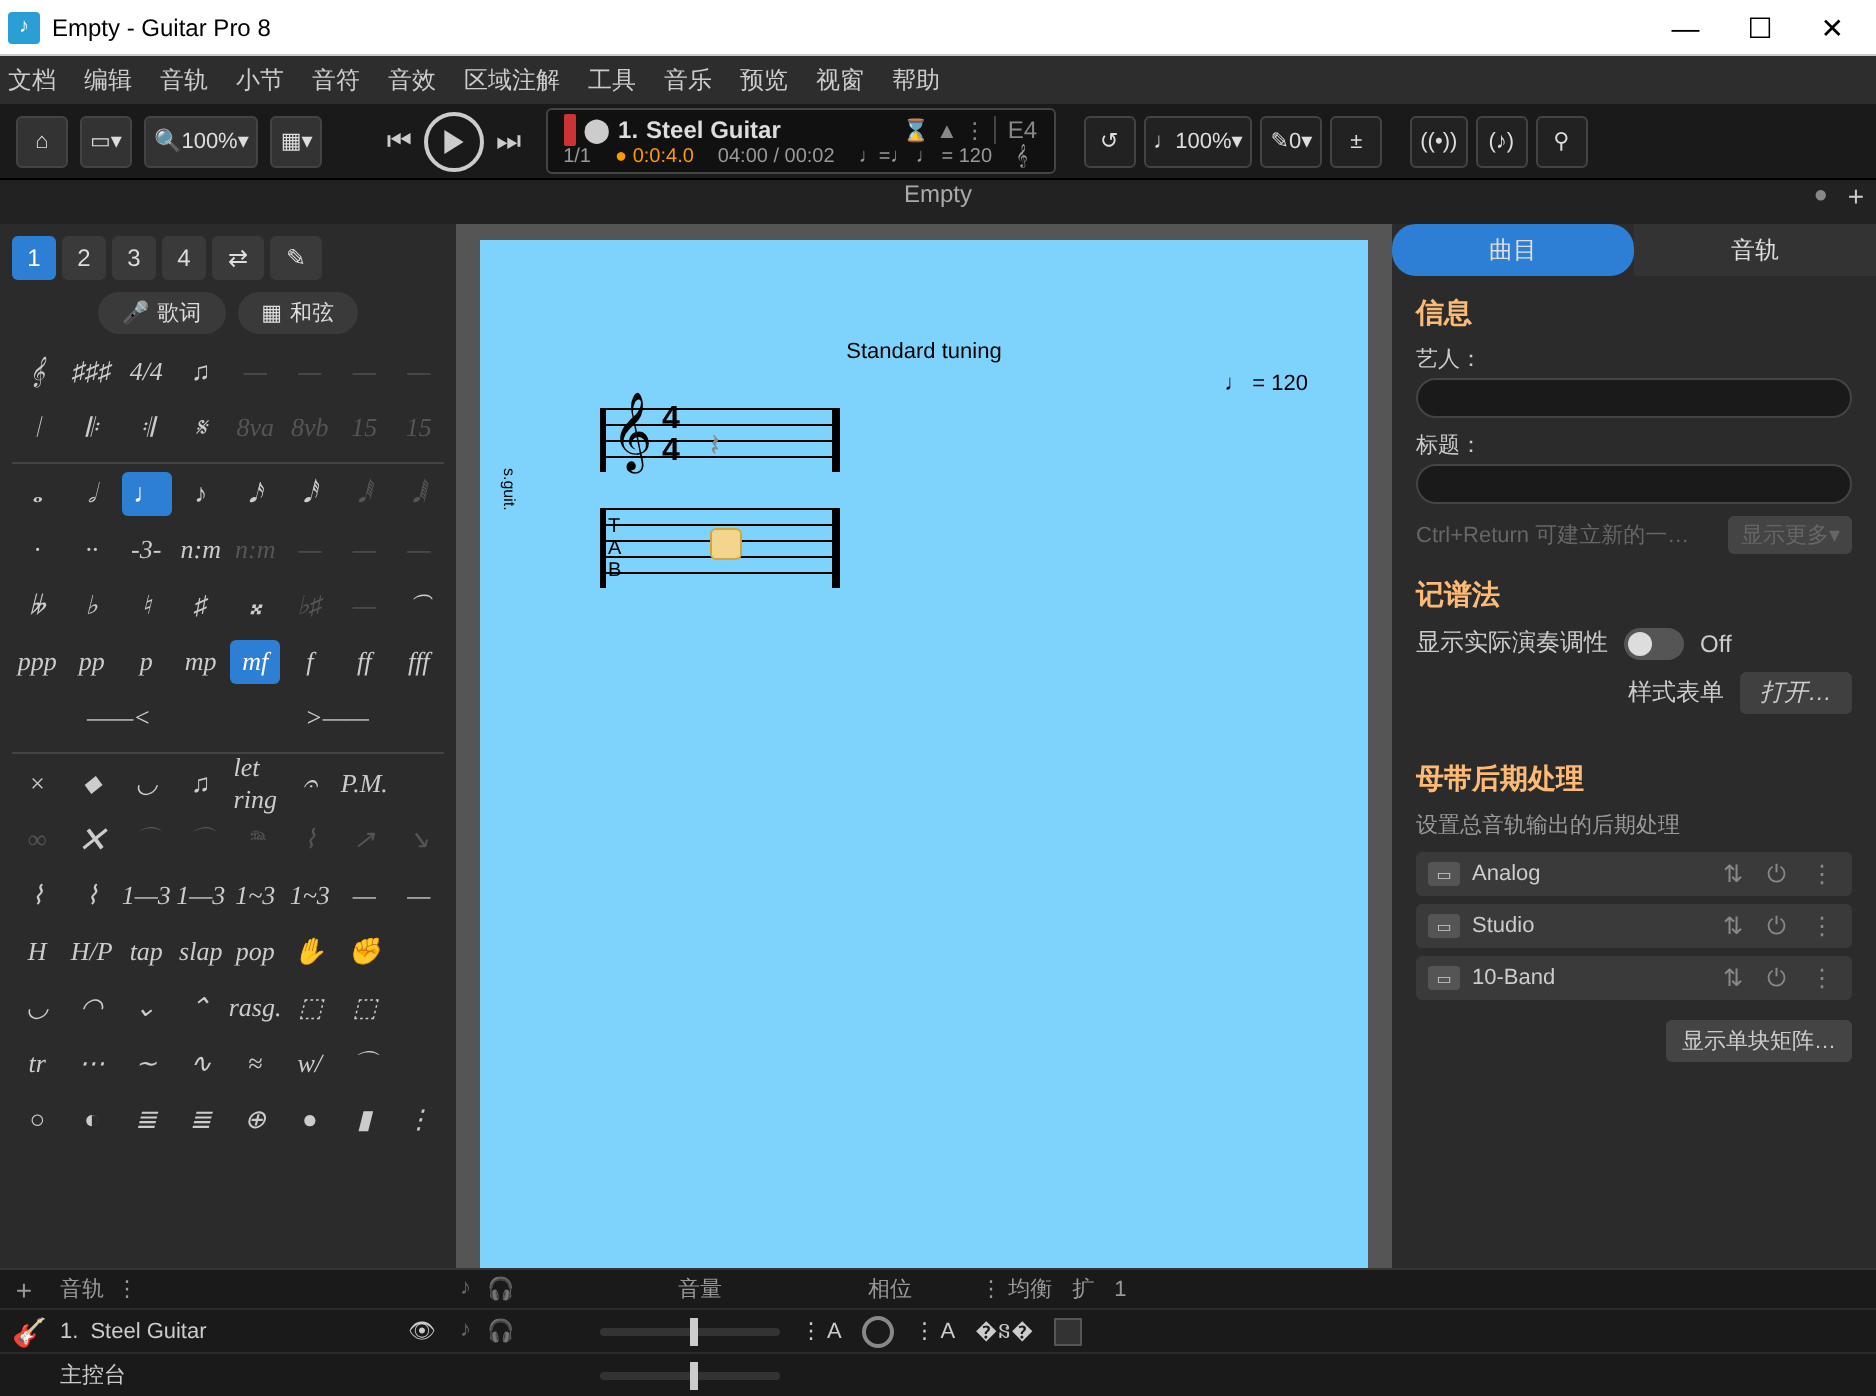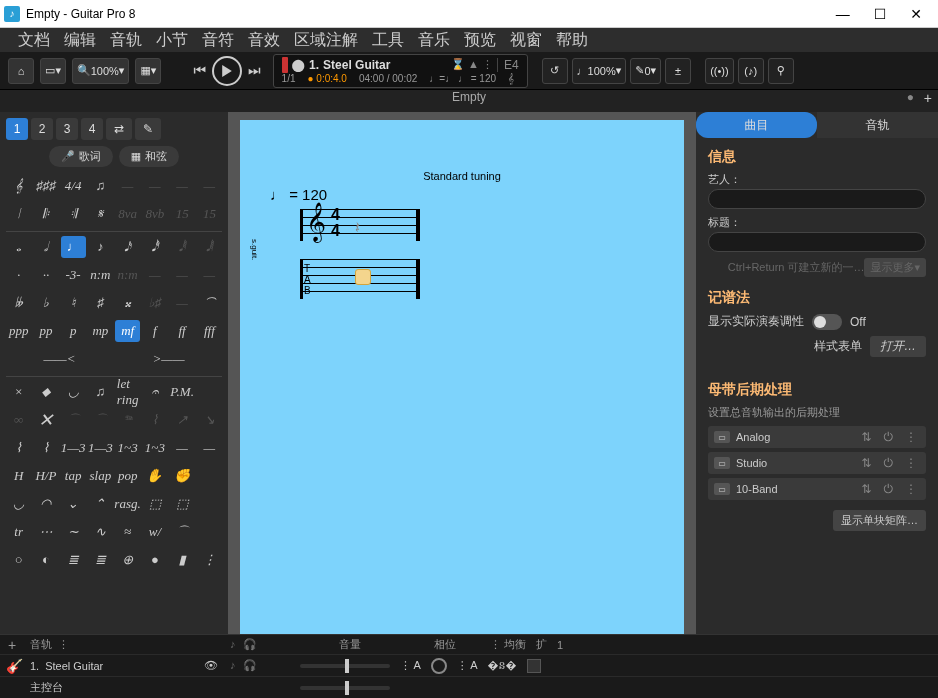--- a/index.html
+++ b/index.html
@@ -1,21 +1,21 @@
 <!DOCTYPE html>
 <html><head>
 <meta charset="utf-8">
 <style>
 * { margin: 0; padding: 0; box-sizing: border-box; font-family: "Microsoft YaHei", Arial, sans-serif; }
 body { width: 938px; height: 698px; background: #1e1e1e; color: #ddd; overflow: hidden; position: relative; }
 .titlebar { height: 28px; background: #fff; display: flex; align-items: center; padding: 0 4px; color: #000; font-size: 12px; border-bottom: 1px solid #ccc; }
 .titlebar .ticon { width: 16px; height: 16px; background: #2a9fd6; border-radius: 2px; margin-right: 6px; display:flex; align-items:center; justify-content:center; color:#fff; font-size:10px;}
 .titlebar .wctrls { margin-left: auto; display: flex; gap: 24px; padding-right: 12px; }
 .titlebar .wctrls span { cursor: default; font-size: 14px; }
-.menubar { height: 24px; background: #2d2d2d; display: flex; align-items: center; padding: 0 18px; gap: 14px; font-size: 16px; color: #ccc; }
+.menubar { height: 24px; background: #2d2d2d; display: flex; align-items: center; padding: 0 4px; gap: 14px; font-size: 12px; color: #ccc; }
 .toolbar1 { height: 38px; background: #1a1a1a; display: flex; align-items: center; padding: 0 8px; gap: 6px; border-bottom: 1px solid #000; }
 .tbtn { height: 26px; min-width: 26px; background: #333; border: 1px solid #444; border-radius: 3px; display: flex; align-items: center; justify-content: center; color: #ddd; font-size: 11px; padding: 0 4px; }
 .tbtn.dark { background: #222; }
 .playbtn { width: 30px; height: 30px; border: 2px solid #ccc; border-radius: 50%; display: flex; align-items: center; justify-content: center; }
 .trackinfo { background: #111; border: 1px solid #444; border-radius: 3px; padding: 2px 8px; margin-left: 6px; min-width: 255px; }
 .trackinfo .top { display: flex; align-items: center; gap: 4px; font-size: 12px; }
 .trackinfo .top .red { width: 6px; height: 16px; background:#c33; border-radius:1px;}
 .trackinfo .bottom { display: flex; gap: 12px; font-size: 10px; color: #999; }
 .trackinfo .orange { color: #f90; }
 .rtool { display:flex; gap:4px; margin-left: 8px;}
@@ -31,41 +31,41 @@
 .lyricrow { display:flex; gap:6px; justify-content:center; margin-bottom:8px;}
 .lyricbtn { background:#3a3a3a; border-radius:12px; padding:3px 12px; font-size:11px; display:flex; align-items:center; gap:4px;}
 .palette { display:grid; grid-template-columns: repeat(8, 1fr); gap:2px; margin-bottom:6px;}
 .palette div { height:22px; display:flex; align-items:center; justify-content:center; font-size:13px; color:#ccc; font-style:italic; font-family: serif;}
 .palette .sel { background:#2d7fd6; border-radius:3px; color:#fff;}
 .palette .dim { color:#555;}
 .palhr { border:none; border-top:1px solid #444; margin:4px 0;}
 .scorearea { flex: 1; background: #555; padding: 8px 0 0 0; }
 .page { width: 444px; height: 530px; background: #7dd3fc; margin: 0 auto; color:#000; padding: 50px 30px; font-family: serif; }
 .page .tuning { text-align:center; font-size:11px; margin-bottom:4px;}
-.page .tempo { text-align:left; font-size:15px; margin-bottom:6px;}
+.page .tempo { text-align:right; font-size:11px; margin-bottom:6px;}
 .staff { position:relative; margin-left:30px;}
 .stafflines { height:32px; background: repeating-linear-gradient(to bottom, #000 0 1px, transparent 1px 8px); width:120px; border-left:3px solid #000; border-right:4px solid #000; position:relative;}
 .clef { position:absolute; left:3px; top:-6px; font-size:34px; font-family:serif;}
 .tsig { position:absolute; left:28px; top:-2px; font-size:16px; line-height:16px; font-weight:bold; font-family:serif;}
 .resticon { position:absolute; left:52px; top:10px; color:#888; font-size:16px;}
 .tabstaff { margin-top:18px; margin-left:30px; position:relative;}
 .tablines { height:40px; background: repeating-linear-gradient(to bottom, #000 0 1px, transparent 1px 8px); width:120px; border-left:3px solid #000; border-right:4px solid #000;}
 .tablabel { position:absolute; left:4px; top:4px; font-size:10px; font-family:serif; line-height:11px;}
 .cursor { position:absolute; left:55px; top:10px; width:16px; height:16px; background:#f4d58d; border:1px solid #d4a53d; border-radius:3px;}
 .sgLabel { position:absolute; left:-20px; top:30px; writing-mode:vertical-rl; font-size:8px;}
 .rightpanel { width: 242px; background: #2b2b2b; display:flex; flex-direction:column; }
 .rtabs { display:flex; height:26px;}
 .rtab { flex:1; display:flex; align-items:center; justify-content:center; font-size:12px; background:#333;}
 .rtab.active { background:#2d7fd6;border-radius:12px; }
 .rcontent { padding:10px 12px; font-size:12px; color:#ccc; overflow:auto;}
 .rcontent h3 { font-size:14px; color:#fdba74; margin-bottom:6px; font-weight:bold;}
 .rfield { margin-bottom:6px;}
 .rfield label { display:block; font-size:11px; margin-bottom:2px;}
 .rfield input { width:100%; background:#1a1a1a; border:1px solid #444; border-radius:10px; padding:3px 8px; color:#ddd; font-size:11px;}
-.rhint { color:#666; font-size:11px; display:flex; align-items:center; justify-content:flex-end; margin:6px 0 12px;}
+.rhint { color:#666; font-size:11px; display:flex; align-items:center; justify-content:space-between; margin:6px 0 12px;}
 .rshowmore { background:#444; border-radius:3px; padding:2px 6px; font-size:11px;}
 .togglerow { display:flex; align-items:center; gap:8px; margin:6px 0; font-size:12px;}
 .toggle { width:30px; height:16px; background:#555; border-radius:8px; position:relative;}
 .toggle::after { content:''; width:12px; height:12px; background:#ddd; border-radius:50%; position:absolute; top:2px; left:2px;}
 .stylerow { display:flex; align-items:center; justify-content:flex-end; gap:8px; font-size:12px; margin-bottom:24px;}
 .stylebtn { background:#404040; border-radius:3px; padding:2px 10px;font-style:italic;}
 .fxrow { display:flex; align-items:center; background:#3a3a3a; border-radius:3px; padding:4px 6px; margin-bottom:4px; font-size:11px; gap:6px;}
 .fxrow .fxicon { width:16px; height:12px; background:#555; border-radius:2px; display:flex; align-items:center; justify-content:center; font-size:8px;}
 .fxrow .fxname { flex:1;}
 .fxrow .fxctrl { color:#888; font-size:12px; padding:0 3px;}

